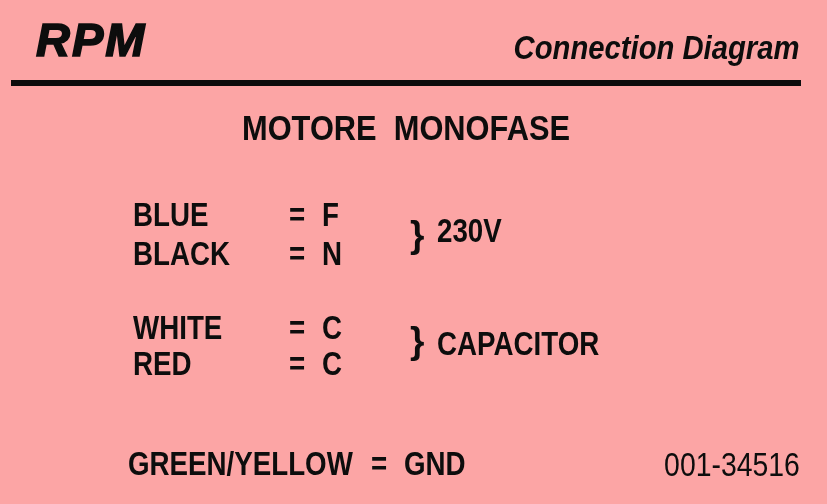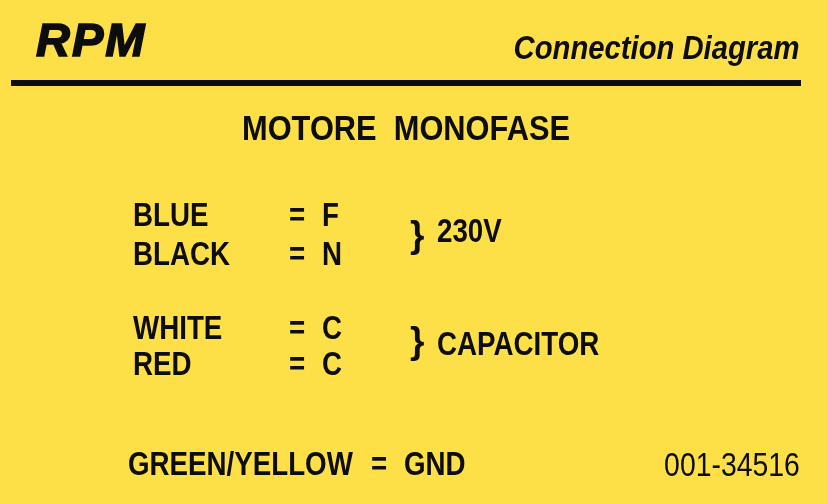--- a/index.html
+++ b/index.html
@@ -1,19 +1,19 @@
 <!DOCTYPE html>
 <html><head>
 <meta charset="utf-8">
 <style>
   html,body{margin:0;padding:0;background:#e8e8e8;}
   .page{
     position:relative;
     width:827px;height:504px;
-    background:#fde047;
+    background:#fca5a5;
     color:#0d0d0d;
     font-family:"Liberation Sans",sans-serif;
     overflow:hidden;
     margin:0 auto;
   }
   .t{position:absolute;white-space:pre;line-height:1;}
   .b{font-weight:700;}
   
   .cond{transform:scaleX(.84);transform-origin:0 0;}
   .cond-r{transform:scaleX(.86);transform-origin:100% 0;}

